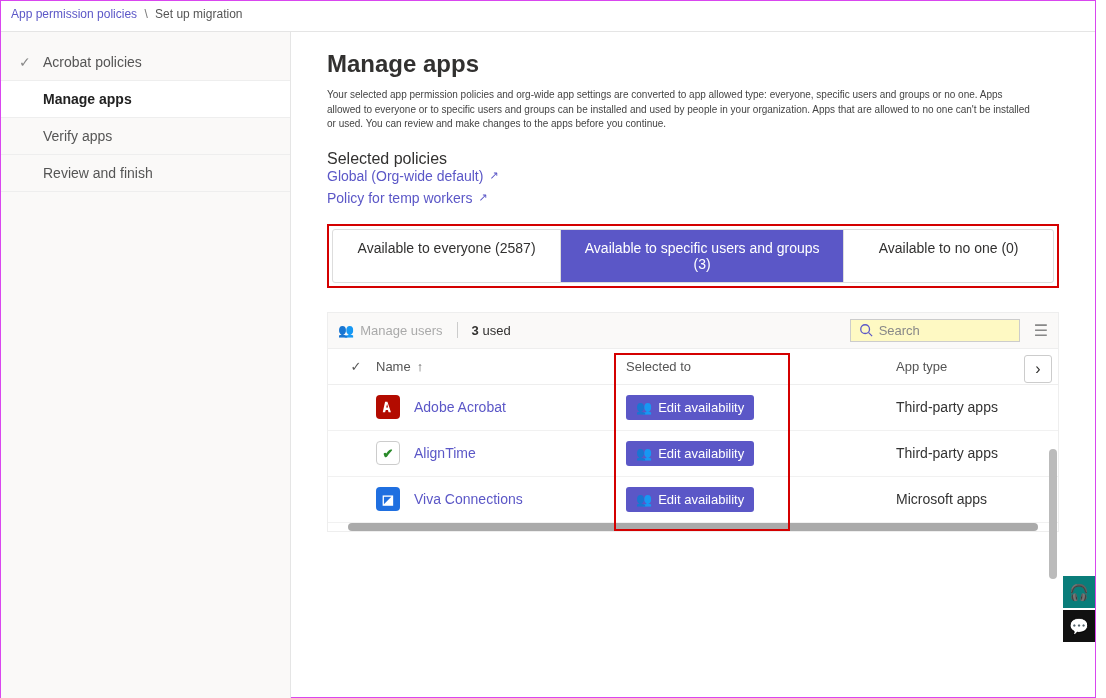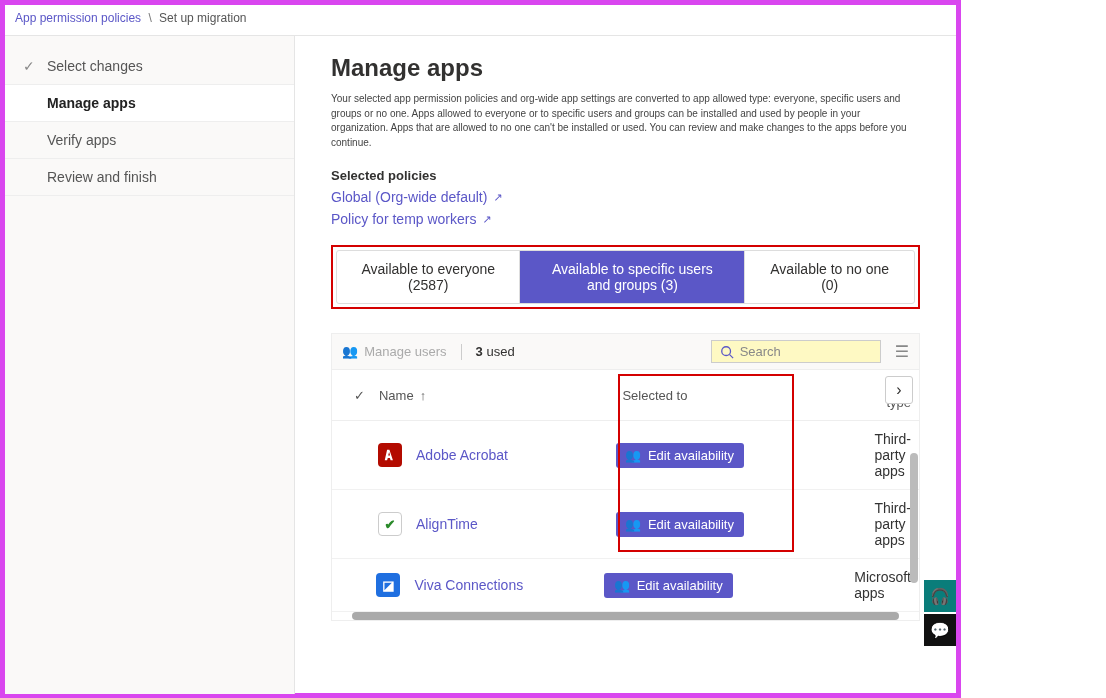--- a/index.html
+++ b/index.html
@@ -1,36 +1,36 @@
 <!DOCTYPE html>
 <html><head>
 <meta charset="utf-8">
 <style>
   * { box-sizing: border-box; }
   html,body { margin:0; padding:0; font-family: "Segoe UI", -apple-system, sans-serif; background:#fff; color:#323130; width:1106px; height:698px; overflow:hidden; position:relative;}
   a { text-decoration:none; }
 
-  .frame { border:5px solid #d946ef; width:961px; height:698px; position:relative; }
+  .frame { border:1px solid #d946ef; width:1096px; height:698px; position:relative; }
 
   .breadcrumb { font-size:12px; padding:6px 10px 10px 10px; border-bottom:1px solid #e5e5e5;}
   .breadcrumb a { color:#5b57c7; }
   .breadcrumb .sep { color:#777; padding:0 4px;}
   .breadcrumb .cur { color:#555; }
 
   .body { display:flex; height:calc(100% - 30px); }
 
   .sidebar { width:290px; border-right:1px solid #e5e5e5; padding-top:12px; background:#faf9f8;}
   .nav-item { display:flex; align-items:center; gap:10px; padding:10px 18px; font-size:14px; color:#555; border-bottom:1px solid #eee; cursor:pointer;}
   .nav-item.active { background:#fff; font-weight:600; color:#222; }
   .nav-item .check { width:14px; color:#888;}
 
   .main { flex:1; padding:18px 36px 0 36px; position:relative; overflow:hidden;}
   h1 { margin:0 0 10px 0; font-size:24px; font-weight:600;}
   .desc { font-size:10px; color:#444; line-height:1.45; margin-bottom:18px; max-width:710px;}
-  .sp-label { font-size:13px; font-weight:700; margin-bottom:6px;}
+  .sp-label { font-size:16px; font-weight:400; }
   .policy-link { display:flex; align-items:center; gap:6px; color:#5b57c7; font-size:14px; margin-bottom:6px; cursor:pointer;}
   .ext { font-size:11px;}
 
   .tabs-wrap { border:2px solid #d40000; padding:3px; margin-top:18px; }
   .tabs { display:flex; border:1px solid #ddd; border-radius:3px; overflow:hidden; background:#fff;}
   .tab { flex:0 0 auto; padding:10px 22px; font-size:14px; cursor:pointer; border-right:1px solid #ddd; text-align:center;}
   .tab:last-child{border-right:none;}
   .tab.active { background:#5b57c7; color:#fff; position:relative;}
   .tab.active::after{content:''; position:absolute; left:50%; bottom:-6px; margin-left:-5px; border:5px solid transparent; border-top-color:#5b57c7;}
 
@@ -82,21 +82,21 @@
 <div class="breadcrumb">
   <a>App permission policies</a>
   <span class="sep">\</span>
   <span class="cur">Set up migration</span>
 </div>
 
 <div class="body">
   <div class="sidebar">
     <div class="nav-item">
       <span class="check">✓</span>
-      <span>Select changes</span>
+      <span>Acrobat policies</span>
     </div>
     <div class="nav-item active">
       <span class="check"></span>
       <span>Manage apps</span>
     </div>
     <div class="nav-item">
       <span class="check"></span>
       <span>Verify apps</span>
     </div>
     <div class="nav-item">

